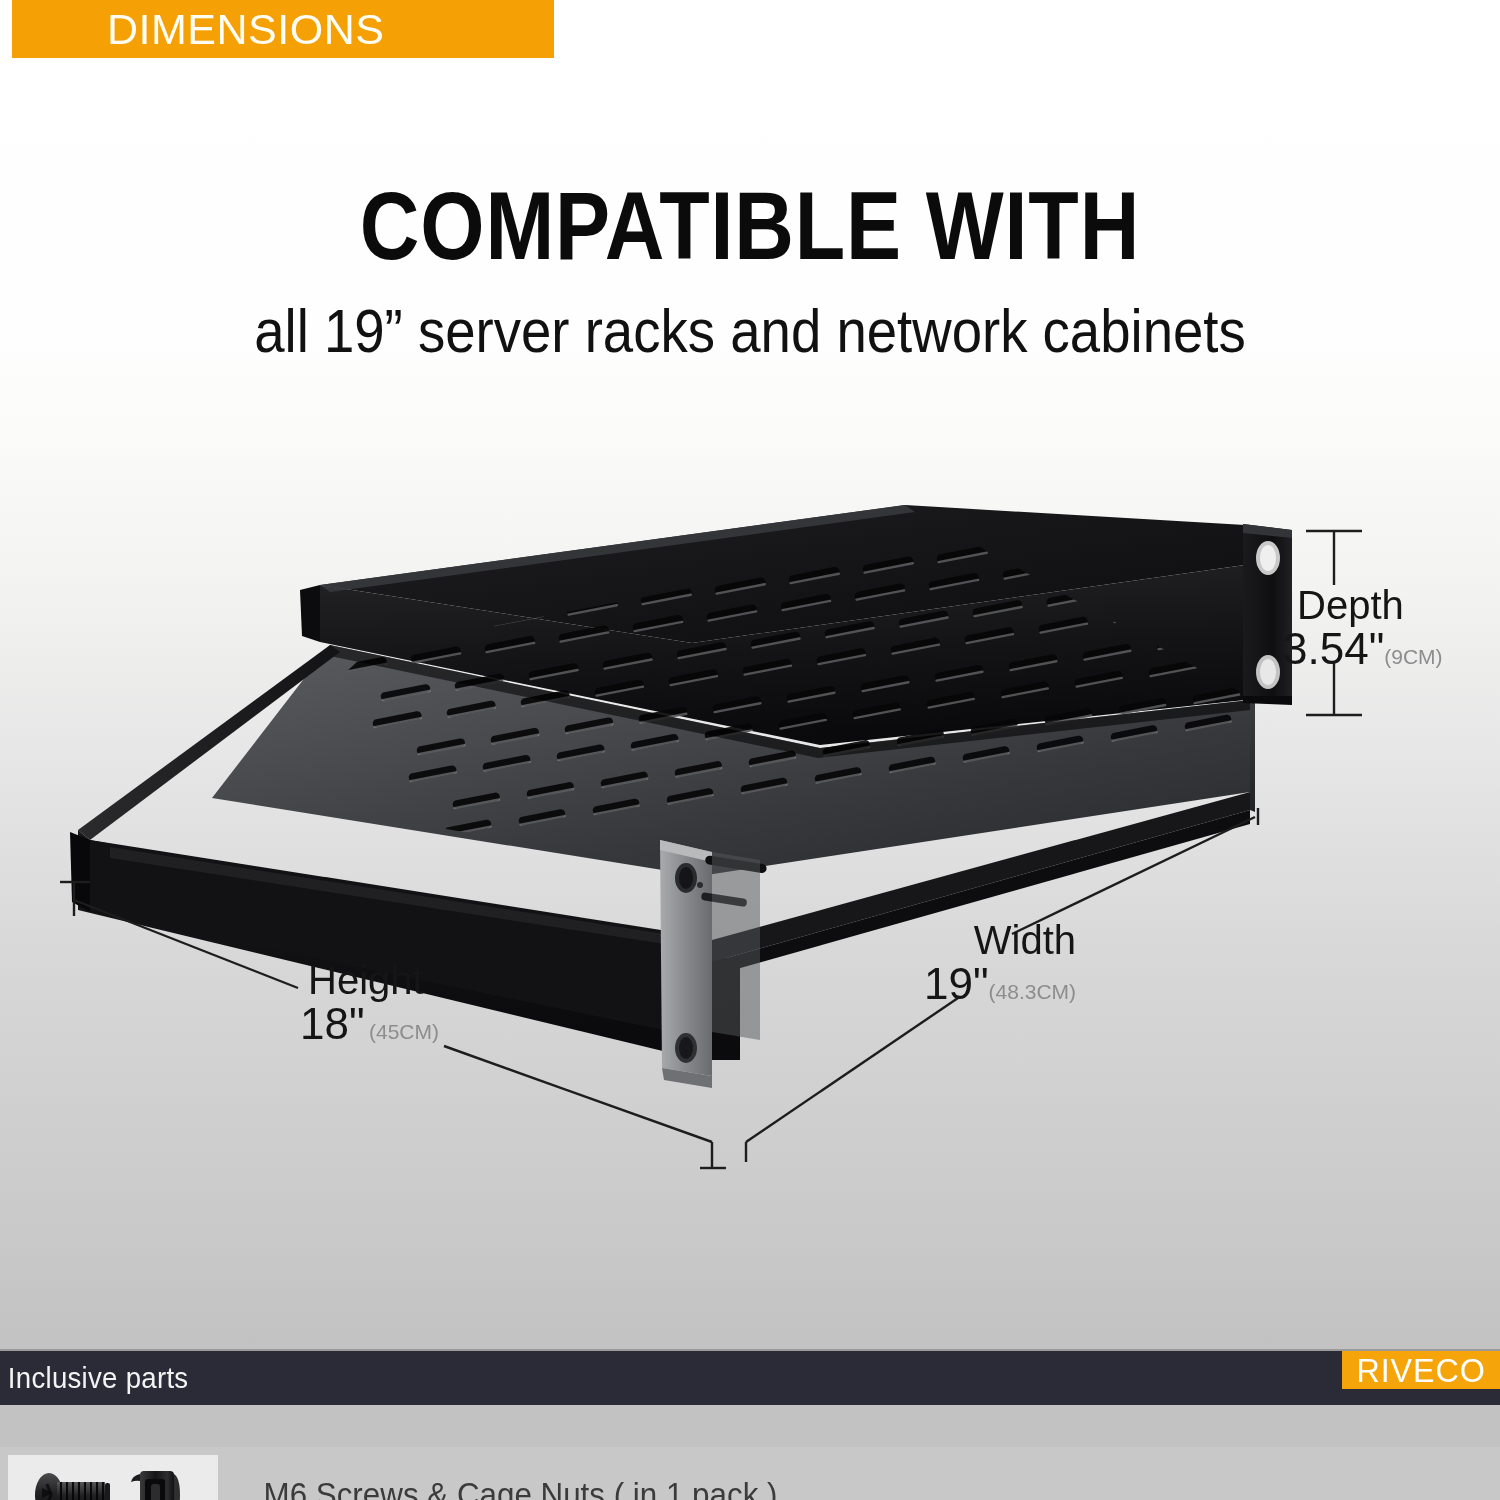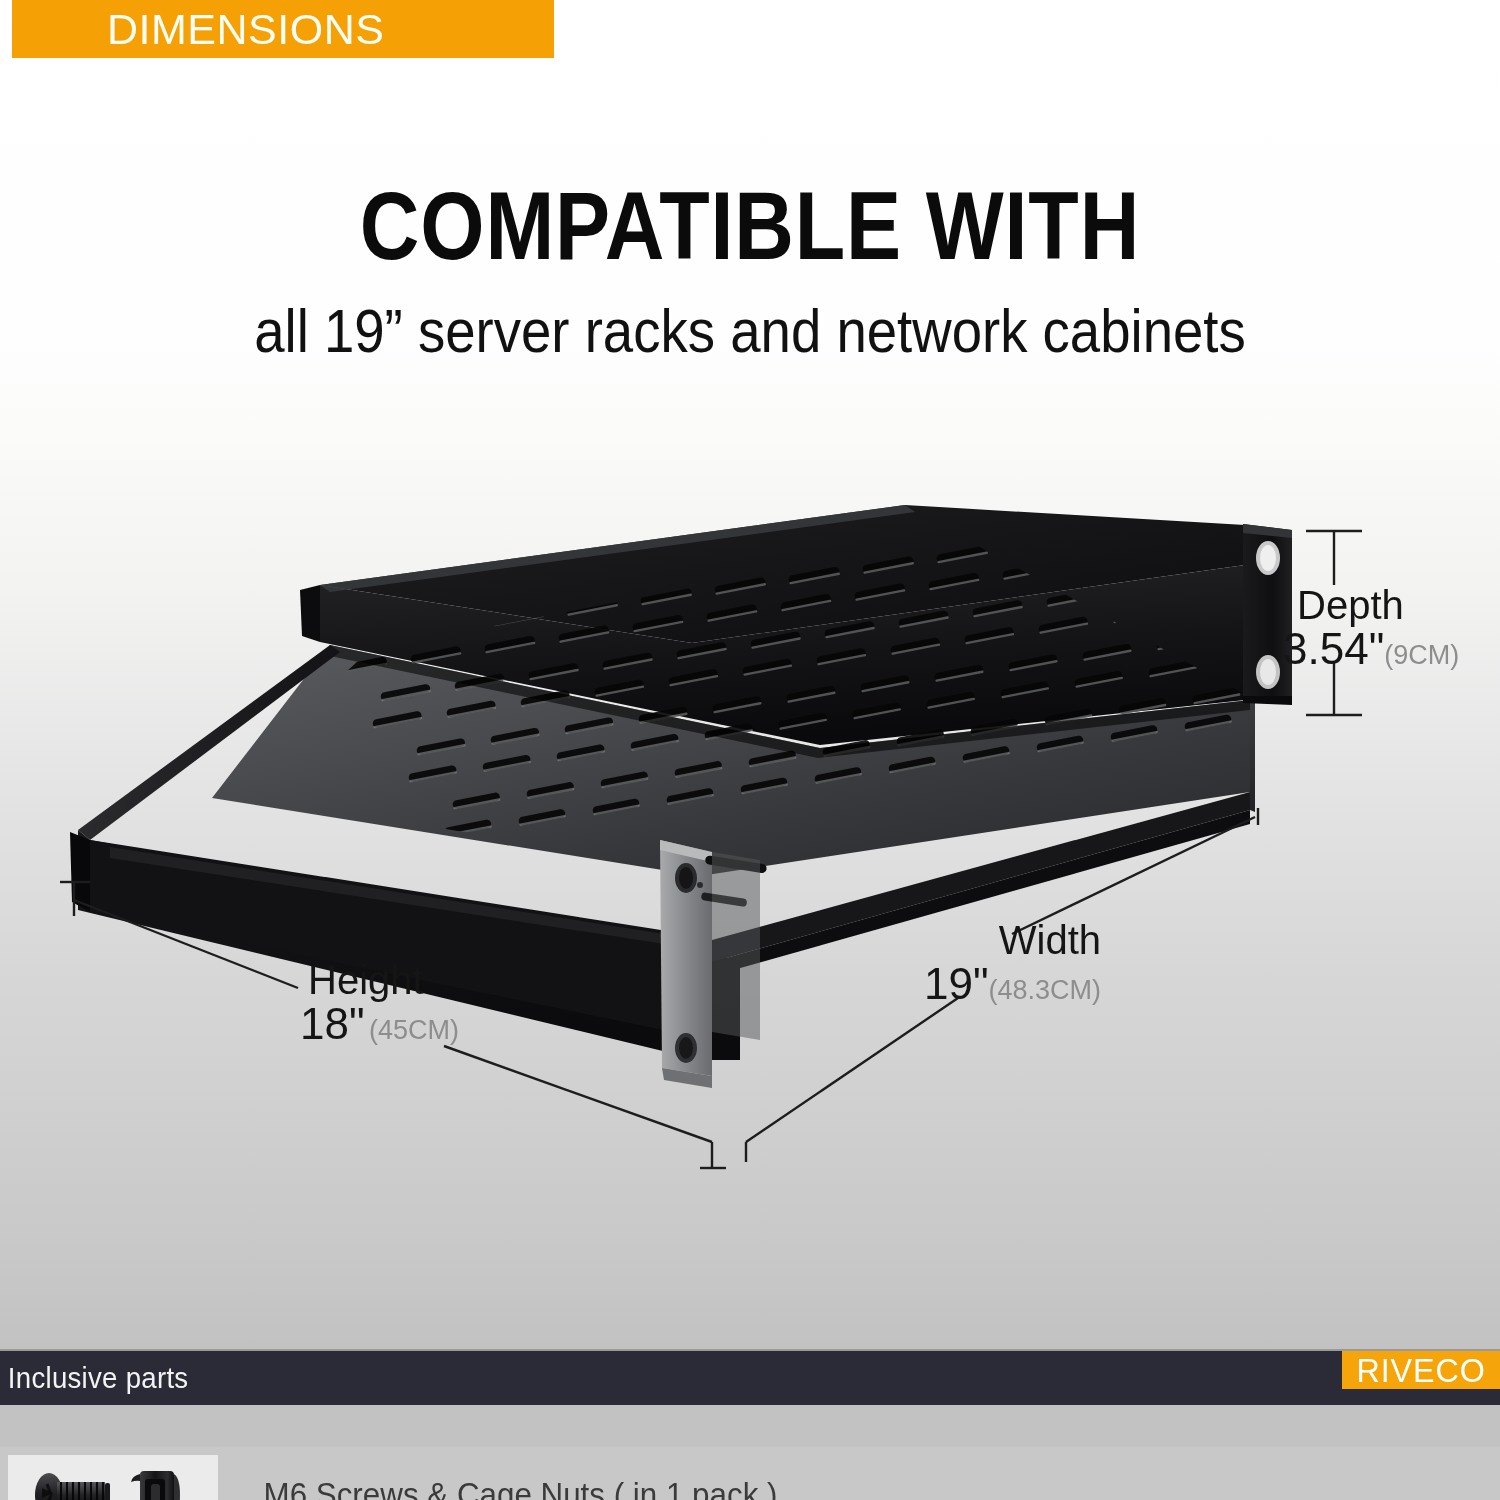--- a/index.html
+++ b/index.html
@@ -63,21 +63,21 @@
 
   
   .dim{
     position:absolute;
     color:#151515;
     line-height:1.03;
     white-space:nowrap;
   }
   .dim .d-name{font-size:40px;font-weight:400;display:block;}
   .dim .d-val{font-size:44px;font-weight:400;}
-  .dim .d-cm{font-size:27px;color:#8d8d8d;}
+  .dim .d-cm{font-size:21px;color:#8d8d8d;}
 
   #dim-height{left:1283px;top:585px;text-align:left;}
   #dim-height .d-name{margin-left:14px;}
   #dim-width{left:924px;top:920px;text-align:right;}
   #dim-width .d-name{margin-left:25px;}
   #dim-depth{left:300px;top:960px;text-align:left;}
   #dim-depth .d-name{margin-left:8px;}
 
   
   .sep-line{

